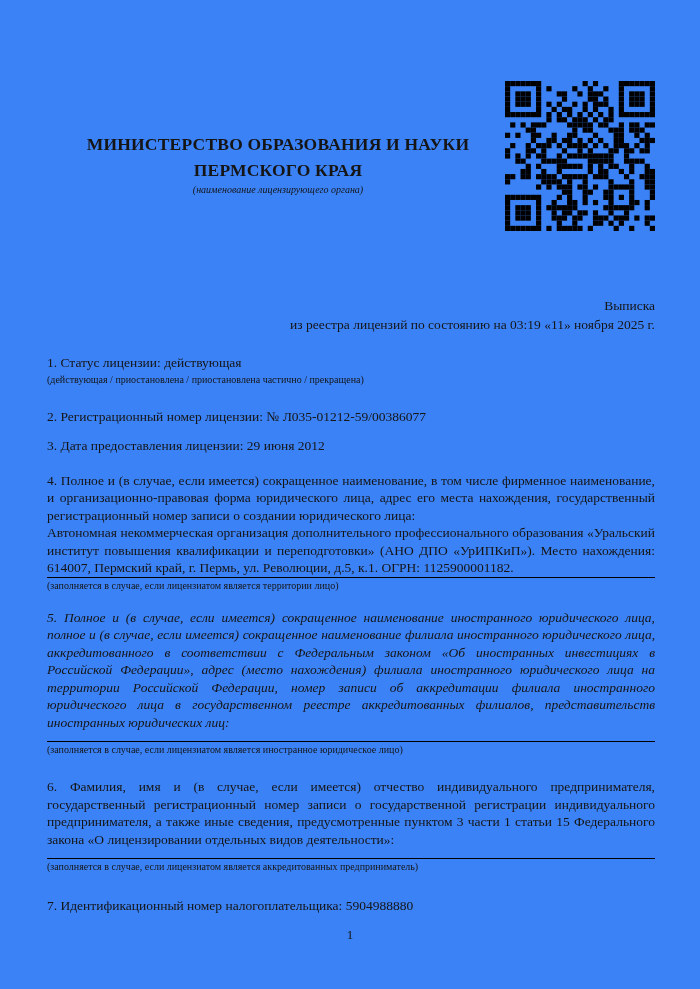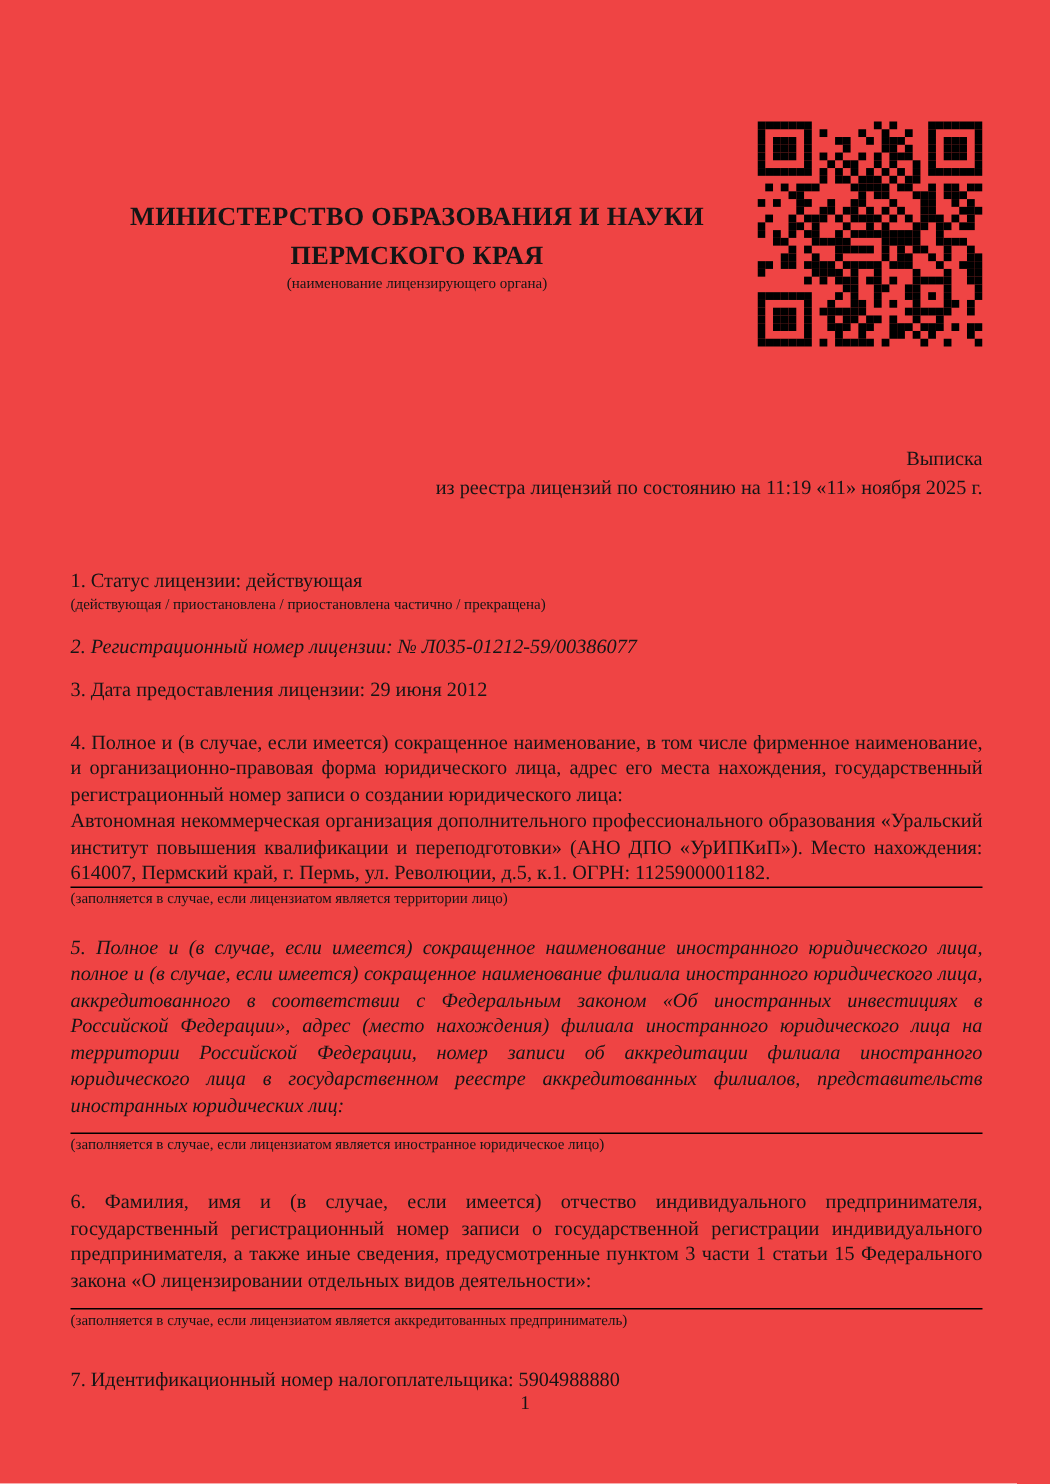--- a/index.html
+++ b/index.html
@@ -1,55 +1,56 @@
 <!DOCTYPE html>
 <html><head>
 <meta charset="utf-8">
 <style>
   html,body { margin:0; padding:0; background:#ffffff; }
   .page {
     position: relative;
     width: 700px;
     height: 989px;
-    background: #ef4444;
+    background: #3b82f6;
     color: #151515;
     font-family: "Liberation Serif", "DejaVu Serif", serif;
     box-sizing: border-box;
     padding: 0 45px 0 47px;
     overflow: hidden;
   }
   .header {
     margin-top: 131px;
     width: 462px;
     text-align: center;
   }
   .ministry-title {
     font-weight: bold;
     font-size: 17.5px;
     line-height: 26px;
     letter-spacing: 0.2px;
   }
   .small-caption {
     font-size: 10px;
     line-height: 13px;
+    font-style: italic;
   }
   .doc-title {
     margin-top: 100px;
     text-align: right;
     font-size: 13.5px;
     line-height: 19px;
   }
   .item {
     font-size: 13.5px;
     line-height: 17.5px;
     margin: 0;
   }
   .just { text-align: justify; }
-  .mt-status { margin-top: 44px; }
-  .mt-reg    { margin-top: 12px; font-style: italic; }
+  .mt-status { margin-top: 20px; }
+  .mt-reg    { margin-top: 22px; }
   .mt-date   { margin-top: 12px; }
   .mt-q4     { margin-top: 17px; }
   .mt-q5     { margin-top: 17px; font-style: italic; }
   .mt-q6     { margin-top: 22px; }
   .mt-q7     { margin-top: 24px; }
   .cap {
     text-align: left;
     font-size: 10px;
     line-height: 13px;
     margin: 1px 0 0 0;
@@ -496,21 +497,21 @@
   </div>
 
   <div class="header">
     <div class="ministry-title">МИНИСТЕРСТВО ОБРАЗОВАНИЯ И НАУКИ</div>
     <div class="ministry-title">ПЕРМСКОГО КРАЯ</div>
     <div class="small-caption">(наименование лицензирующего органа)</div>
   </div>
 
   <div class="doc-title">
     <div>Выписка</div>
-    <div>из реестра лицензий по состоянию на 11:19 «11» ноября 2025 г.</div>
+    <div>из реестра лицензий по состоянию на 03:19 «11» ноября 2025 г.</div>
   </div>
 
   <p class="item mt-status">1. Статус лицензии: действующая</p>
   <p class="cap">(действующая / приостановлена / приостановлена частично / прекращена)</p>
 
   <p class="item mt-reg">2. Регистрационный номер лицензии: № Л035-01212-59/00386077</p>
 
   <p class="item mt-date">3. Дата предоставления лицензии: 29 июня 2012</p>
 
   <div>

